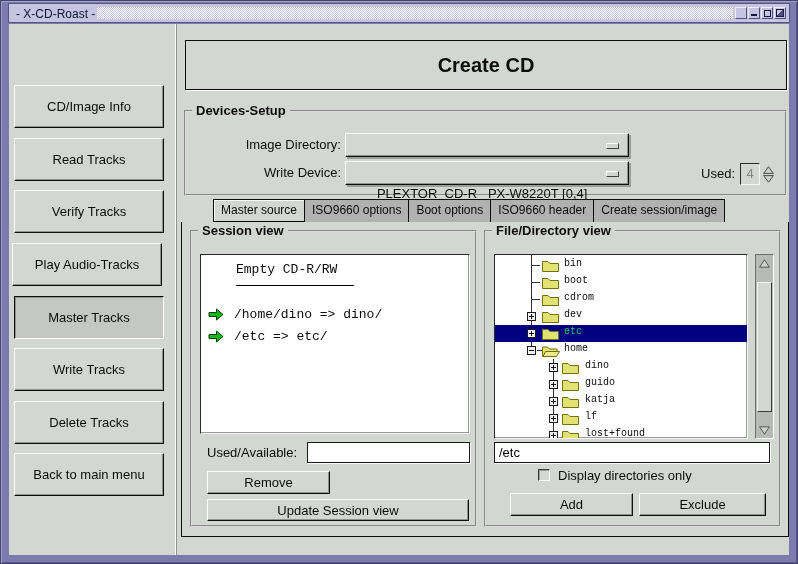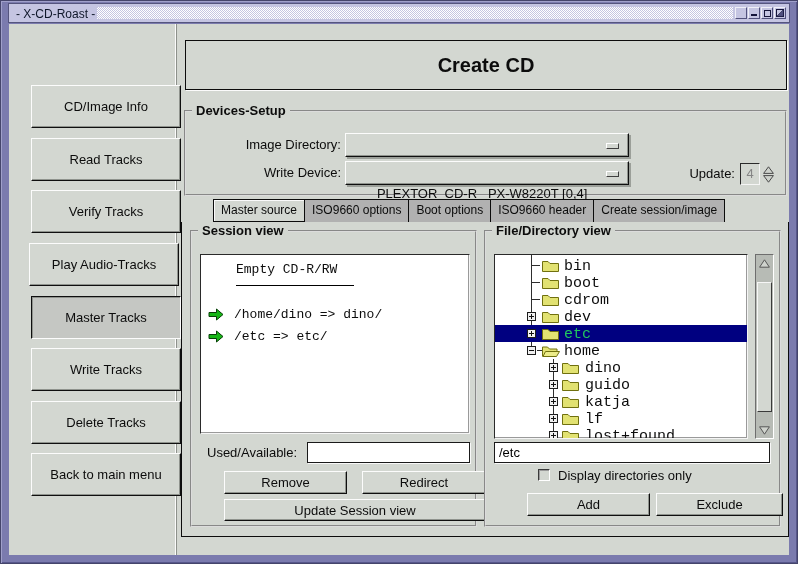--- a/index.html
+++ b/index.html
@@ -26,21 +26,21 @@
   
   .client { position:absolute; left:9px; top:24px; right:9px; bottom:9px; background:#d3d7d1; }
   .divider { position:absolute; left:166px; top:0; width:2px; height:100%;
              background:linear-gradient(to right,#fbfbfb 1px,#8d918b 1px); }
 
   
   .btn3d { position:absolute; background:#d3d7d1; border:1px solid;
            border-color:#fcfcfc #0f0f0f #0f0f0f #fcfcfc;
            box-shadow: inset -1px -1px 0 #8f938d;
            display:flex; align-items:center; justify-content:center;
-           font-size:13px; white-space:nowrap;margin-left:17px; }
+           font-size:13px; white-space:nowrap; }
   .btn3d.pressed { border-color:#0f0f0f #fcfcfc #fcfcfc #0f0f0f;
                    box-shadow: inset 1px 1px 0 #8f938d; background:#c5c7c3; }
   .entry { position:absolute; background:#ffffff; border:1px solid #1a1a1a;
            box-shadow:1px 1px 0 #f8f8f8; font:13px "Liberation Sans",sans-serif;
            padding:1px 4px; outline:none; }
   .sunkbox { position:absolute; background:#ffffff; border:1px solid;
              border-color:#2a2a2a #f5f5f5 #f5f5f5 #2a2a2a;
              box-shadow: inset -1px -1px 0 #9a9a9a; overflow:hidden;font-family:Liberation Mono, monospace; }
   .gframe { position:absolute; border:2px groove #dcdcdc; }
   .legend { position:absolute; top:-9px; left:6px; background:#d3d7d1; padding:0 4px;
@@ -72,21 +72,21 @@
   .notebook { position:absolute; left:172px; top:198px; width:608px; height:315px;
               border:1px solid #0c0c0c; border-top:none; }
 
   
   .sess-header { position:absolute; left:35px; top:7px; font-size:13px; }
   .sess-line { position:absolute; left:35px; top:30px; width:118px; height:1px; background:#000; }
   .sess-row { position:absolute; left:7px; height:16px; display:flex; align-items:center; gap:10px;
               font-size:13px; white-space:pre; }
 
   
-  .treebox { font-size:15px; }
+  .treebox { font-size:10px; }
   .trunk { position:absolute; width:1px; background:#2e2e2e; }
   .tree-row { position:relative; height:17px; }
   .tree-row.selected { background:#000080; }
   .tree-row.selected .tree-label { color:#22c55e; }
   .tick { position:absolute; left:36px; top:8px; width:9px; height:1px; background:#2e2e2e; }
   .tick.home { left:42px; width:5px; }
   .expander { position:absolute; left:32px; top:4px; width:9px; height:9px; background:#f0f0f0;
               border:1px solid #1c1c1c; }
   .expander::before { content:""; position:absolute; left:1px; right:1px; top:3px; height:1px; background:#111; }
   .expander.plus::after { content:""; position:absolute; top:1px; bottom:1px; left:3px; width:1px; background:#111; }
@@ -170,21 +170,21 @@
       <span class="lbl" style="left:0;top:21px;width:155px;text-align:right;line-height:24px">Image Directory:</span>
       <div class="optmenu" style="left:159px;top:21px;width:284px">
         <span>Automatic</span>
         <span class="mtab"></span>
       </div>
       <span class="lbl" style="left:0;top:49px;width:155px;text-align:right;line-height:24px">Write Device:</span>
       <div class="optmenu" style="left:159px;top:49px;width:284px">
         <span>PLEXTOR  CD-R   PX-W8220T [0,4]</span>
         <span class="mtab"></span>
       </div>
-      <span class="lbl" style="left:503px;top:50px;width:46px;text-align:right;line-height:24px">Update:</span>
+      <span class="lbl" style="left:503px;top:50px;width:46px;text-align:right;line-height:24px">Used:</span>
       <div class="spinval" style="left:554px;top:51px">4</div>
       <div class="spinarrows" style="left:576px;top:51px">
         <svg width="11" height="8">
             <polygon points="5.5,0.8 10.4,7.4 0.6,7.4" fill="#cdd1cb" stroke="#4a4a4a"></polygon>
           </svg>
         <svg width="11" height="8">
             <polygon points="0.6,0.6 10.4,0.6 5.5,7.2" fill="#cdd1cb" stroke="#4a4a4a"></polygon>
           </svg>
       </div>
     </div>
@@ -212,21 +212,20 @@
         <div class="sess-row" style="top:73px">
           <svg width="16" height="13">
               <polygon points="1,4.5 8.5,4.5 8.5,1 15,6.5 8.5,12 8.5,8.5 1,8.5" fill="#16b616" stroke="#063f06"></polygon>
             </svg>
           <span>/etc =&gt; etc/</span>
         </div>
       </div>
       <span class="lbl" style="left:15px;top:210px;line-height:21px">Used/Available:</span>
       <input class="entry" style="left: 115px; top: 210px; width: 163px; height: 21px;" value="">
       <div class="btn3d" style="left:15px;top:239px;width:123px;height:23px">Remove</div>
-      <div class="btn3d" style="left:153px;top:239px;width:124px;height:23px">Redirect</div>
       <div class="btn3d" style="left:15px;top:267px;width:262px;height:22px">Update Session view</div>
     </div>
 
     <div class="gframe" style="left:475px;top:206px;width:297px;height:297px">
       <span class="legend">File/Directory view</span>
 
       <div class="sunkbox treebox" style="left:8px;top:22px;width:254px;height:185px;padding-top:2px">
         <div class="trunk" style="left:36px;top:0;height:95px"></div>
         <div class="trunk" style="left:58px;top:104px;height:76px"></div>
 

